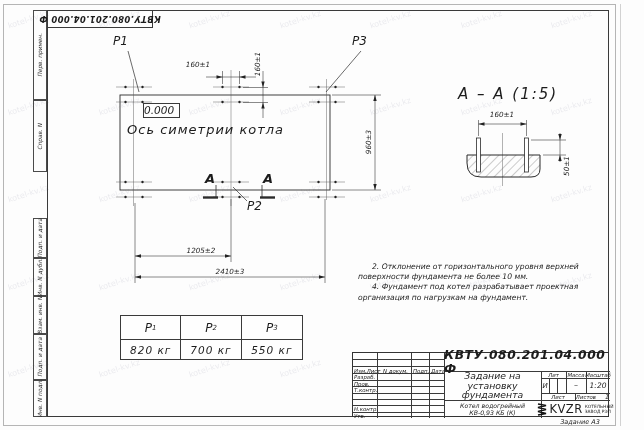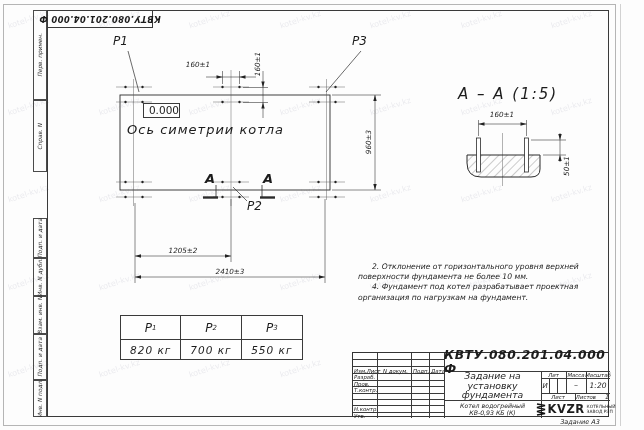--- a/index.html
+++ b/index.html
@@ -21,42 +21,42 @@
   .inner-frame { left:47px; top:10px; width:562px; height:407px; border:1.3px solid #3a3a3a; z-index:2; background:transparent; }
   .mbox { position:absolute; left:33px; width:14px; border:1px solid #4a4a4a; display:flex; align-items:center; justify-content:center; z-index:3; }
   .mbox span { writing-mode:vertical-rl; transform:rotate(180deg); font-size:5.8px; color:#333; white-space:nowrap; font-style:italic; }
   .stamp-top { left:47px; top:10px; width:106px; height:18px; border:1px solid #3a3a3a; display:flex; align-items:center; justify-content:center; z-index:3; }
   .stamp-top span { transform:rotate(180deg); font-size:8.4px; font-style:italic; font-weight:600; letter-spacing:0.4px; white-space:nowrap; }
   
   .t { position:absolute; white-space:nowrap; font-style:italic; color:#1c1c1c; z-index:4; }
   .ctr { transform:translate(-50%,-50%); }
   .rot { transform:translate(-50%,-50%) rotate(-90deg); }
   .dim { font-size:7.2px; }
-  .levelbox { position:absolute; left:143px; top:103px; width:37px; height:15px; border:1px solid #3a3a3a; font-size:10.5px; text-align:right; line-height:13px; z-index:4; background:rgba(255,255,255,0.6); }
+  .levelbox { position:absolute; left:143px; top:103px; width:37px; height:15px; border:1px solid #3a3a3a; font-size:10.5px; font-style:italic; text-align:left; line-height:13px; z-index:4; background:rgba(255,255,255,0.6); }
   
   .notes { position:absolute; left:358px; top:262px; width:250px; font-size:7.6px; font-style:italic; line-height:1.34; z-index:4; }
   .notes p { text-indent:14px; margin:0; }
   
   .ltable { position:absolute; left:120px; top:315px; width:183px; height:45px; border:1.1px solid #3a3a3a; display:grid; grid-template-columns:1fr 1fr 1fr; grid-template-rows:24px 1fr; text-align:center; font-style:italic; z-index:4; background:rgba(255,255,255,0.5); }
   .ltable .hc { font-size:12px; border-bottom:1px solid #3a3a3a; border-right:1px solid #3a3a3a; display:flex; align-items:center; justify-content:center; }
   .ltable .vc { font-size:10.5px; border-right:1px solid #3a3a3a; display:flex; align-items:center; justify-content:center; letter-spacing:1px; }
   .ltable .last { border-right:none; }
   .ltable sub { font-size:7px; }
   
   .tb { position:absolute; left:352px; top:352px; width:257px; height:65px; border:1.2px solid #333; font-style:italic; z-index:4; background:rgba(255,255,255,0.55); }
   .tb .v { position:absolute; width:1px; background:#3a3a3a; }
   .tb .h { position:absolute; height:1px; background:#3a3a3a; }
   .tb .lbl { position:absolute; font-size:5.4px; white-space:nowrap; }
   .tb .cellbox { position:absolute; display:flex; align-items:center; justify-content:center; }
   .docnum { font-size:12.3px; font-weight:600; letter-spacing:0.6px; }
   .tname { flex-direction:column; font-size:9.3px; line-height:1.05; }
   .tprod { flex-direction:column; font-size:6.2px; line-height:1.15; }
   .fmt { position:absolute; left:520px; top:418px; width:120px; text-align:center; font-size:6.5px; font-style:italic; z-index:4; }
   .logo { display:flex; align-items:center; gap:2px; }
-  .logo .kv { font-size:11.5px; font-weight:bold; font-style:normal; letter-spacing:0.5px; }
+  .logo .kv { font-size:11.5px; font-weight:normal; font-style:normal; letter-spacing:0.5px; }
   .logo .cap { font-size:4.4px; line-height:1.2; font-style:normal; text-align:left; }
   svg.linework { position:absolute; left:0; top:0; z-index:3; }
 </style>
 </head>
 <body>
 
 <div class="wms">
   <span class="wm">kotel-kv.kz</span>
     <span class="wm">kotel-kv.kz</span>
     <span class="wm">kotel-kv.kz</span>
@@ -243,21 +243,21 @@
 </svg>
 
 <div class="t" style="left:113px;top:34px;font-size:12px">P1</div>
 <div class="t" style="left:352px;top:34px;font-size:12px">P3</div>
 <div class="t" style="left:247px;top:199px;font-size:12px">P2</div>
 <div class="levelbox">0.000</div>
 <div class="t" style="left:127px;top:122px;font-size:13px;letter-spacing:1px">Ось симетрии котла</div>
 <div class="t dim ctr" style="left:198px;top:64px">160±1</div>
 <div class="t dim rot" style="left:257px;top:64px">160±1</div>
 <div class="t dim rot" style="left:368px;top:142px">960±3</div>
-<div class="t dim ctr" style="left:183px;top:250px">1205±2</div>
+<div class="t dim ctr" style="left:201px;top:250px">1205±2</div>
 <div class="t dim ctr" style="left:230px;top:271px">2410±3</div>
 <div class="t" style="left:205px;top:171px;font-size:13px;font-weight:600">А</div>
 <div class="t" style="left:263px;top:171px;font-size:13px;font-weight:600">А</div>
 
 <div class="t" style="left:458px;top:85px;font-size:15px;letter-spacing:2px">А – А (1:5)</div>
 <div class="t dim ctr" style="left:502px;top:114px">160±1</div>
 <div class="t dim rot" style="left:566px;top:166px">50±1</div>
 
 <div class="notes">
   <p>2. Отклонение от горизонтального уровня верхней поверхности фундамента не более 10 мм.</p>

